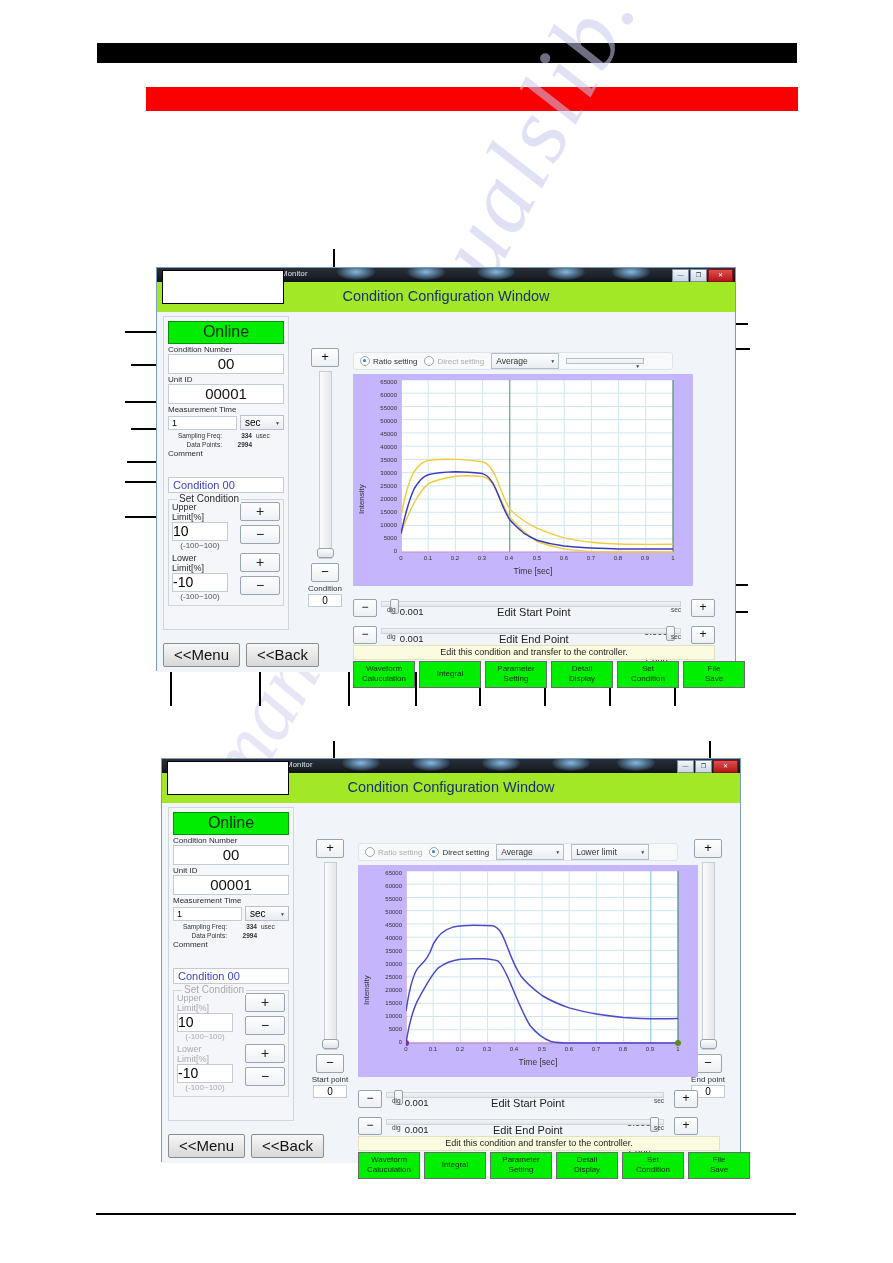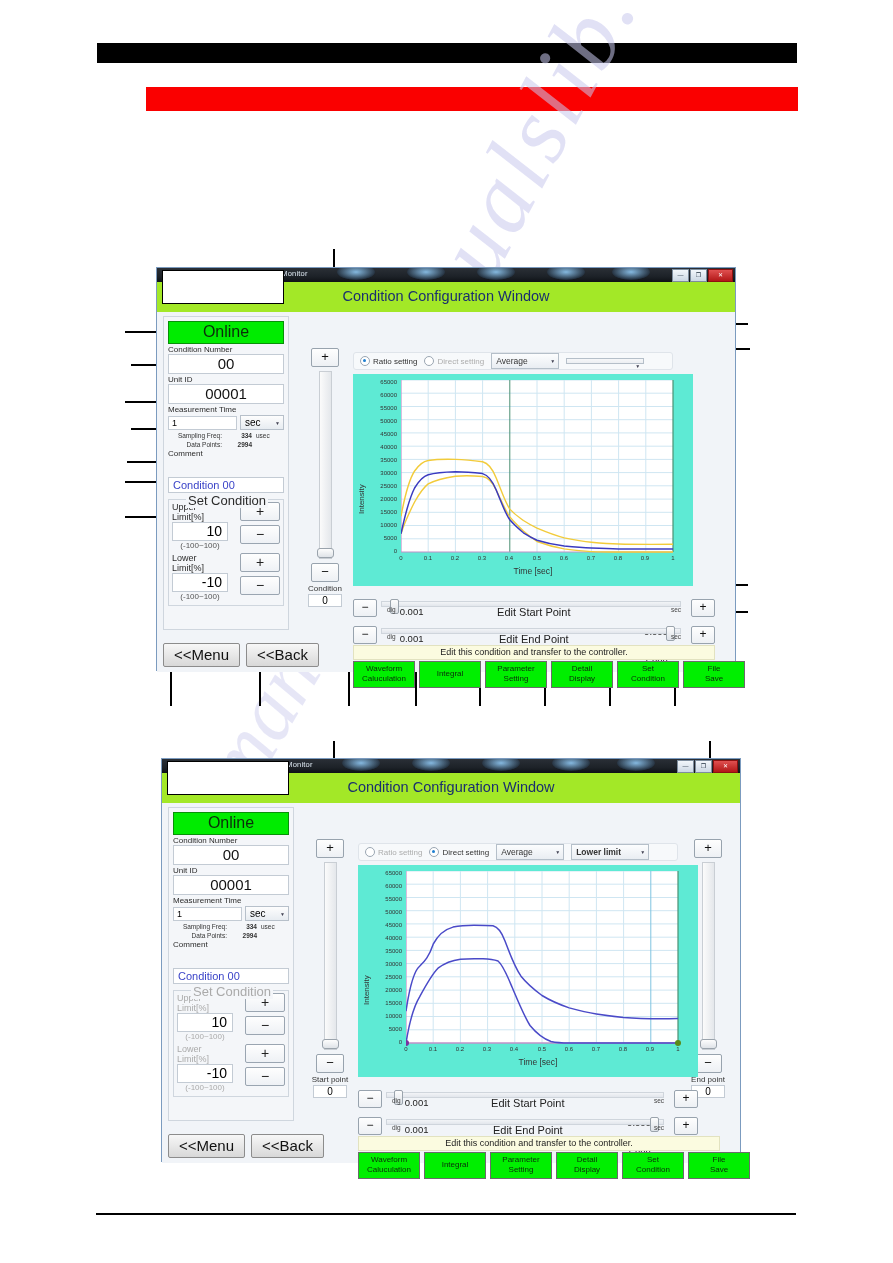--- a/index.html
+++ b/index.html
@@ -97,28 +97,28 @@
   .freq-line .lab{width:54px;text-align:right;}
   .freq-line .val{width:26px;text-align:right;font-weight:bold;}
   .freq-line .unit{}
   .comment-box{
     background:#fff;border:1px solid #c3cbd4;font-size:11px;color:#3a43c8;padding:1px 4px;margin-top:19px;
   }
   .fieldset-sc{
     border:1px solid #cfd6de;margin-top:6px;padding:2px 3px 4px 3px;position:relative;
   }
   .fieldset-sc > .legend{
-    position:absolute;top:-7px;left:17px;background:#f4f6f9;padding:0 2px;font-size:13px;color:#2b2b2b;
+    position:absolute;top:-7px;left:8px;background:#f4f6f9;padding:0 2px;font-size:10px;color:#2b2b2b;
   }
   .fieldset-sc > .legend.dim{color:#aaa;}
   .limit-row{display:flex;gap:12px;align-items:flex-start;}
   .limit-col{flex:1;}
   .lim-title{font-size:9px;color:#2b2b2b;}
   .lim-title.dim{color:#aaa;}
-  .lim-val{background:#fff;border:1px solid #c3cbd4;text-align:right;font-size:14px;padding:0 5px 1px 0;line-height:16px;}
+  .lim-val{background:#fff;border:1px solid #c3cbd4;font-size:14px;padding:0 5px 1px 0;line-height:16px;}
   .lim-range{font-size:8px;color:#555;text-align:center;}
   .lim-range.dim{color:#aaa;}
   .pmcol{display:flex;flex-direction:column;gap:4px;width:40px;}
   .pm-btn{
     background:linear-gradient(#fefefe,#eef1f5);border:1px solid #9aa5b1;border-radius:2px;
     text-align:center;font-size:14px;line-height:16px;color:#222;height:17px;
   }
   .nav-row{position:absolute;left:6px;bottom:5px;display:flex;gap:6px;}
   .nav-btn{
     background:linear-gradient(#f7f7f7,#d8d8d8);border:1px solid #8c8c8c;border-radius:2px;
@@ -136,21 +136,21 @@
     border:1px solid #c9ced4;position:relative;
   }
   .vthumb{
     position:absolute;left:-3px;width:15px;height:8px;background:linear-gradient(#fdfdfd,#dfe3e8);
     border:1px solid #9aa3ac;border-radius:3px;
   }
   .vlabel{font-size:8px;color:#333;margin-top:2px;}
   .vvalue{background:#fff;border:1px solid #c3cbd4;font-size:10px;width:32px;margin:1px auto 0;text-align:center;}
 
   
-  .plot-wrap{position:absolute;background:#5eead4;}
+  .plot-wrap{position:absolute;background:#c4b5fd;}
   .opt-bar{
     position:absolute;background:#f7f9fb;border:1px solid #dfe4ea;border-radius:3px;
     display:flex;align-items:center;gap:7px;padding:0 6px;box-sizing:border-box;
   }
   .radio{display:flex;align-items:center;gap:3px;font-size:8px;color:#333;}
   .radio .dot{
     width:8px;height:8px;border-radius:50%;border:1px solid #9aa6b2;background:#fff;position:relative;
   }
   .radio .dot.on::after{
     content:"";position:absolute;left:1.5px;top:1.5px;width:3px;height:3px;border-radius:50%;background:#1f7fd0;
@@ -604,21 +604,21 @@
         <span>Ratio setting</span>
       </div>
       <div class="radio">
         <span class="dot on"></span>
         <span>Direct setting</span>
       </div>
       <div class="dd" style="width:68px;">
         <span>Average</span>
         <span class="cv">▼</span>
       </div>
-      <div class="dd" style="width:78px;font-weight:bold;">
+      <div class="dd" style="width:78px;">
         <span>Lower limit</span>
         <span class="cv">▼</span>
       </div>
     </div>
 
     <div class="plot-wrap" style="left:196px;top:62px;width:340px;height:212px;">
       <div class="axis-label-y" style="left:4px;top:140px;">Intensity</div>
 
       <div class="tick-y" style="left:14px;top:5px;">65000</div>
       <div class="tick-y" style="left:14px;top:18px;">60000</div>

